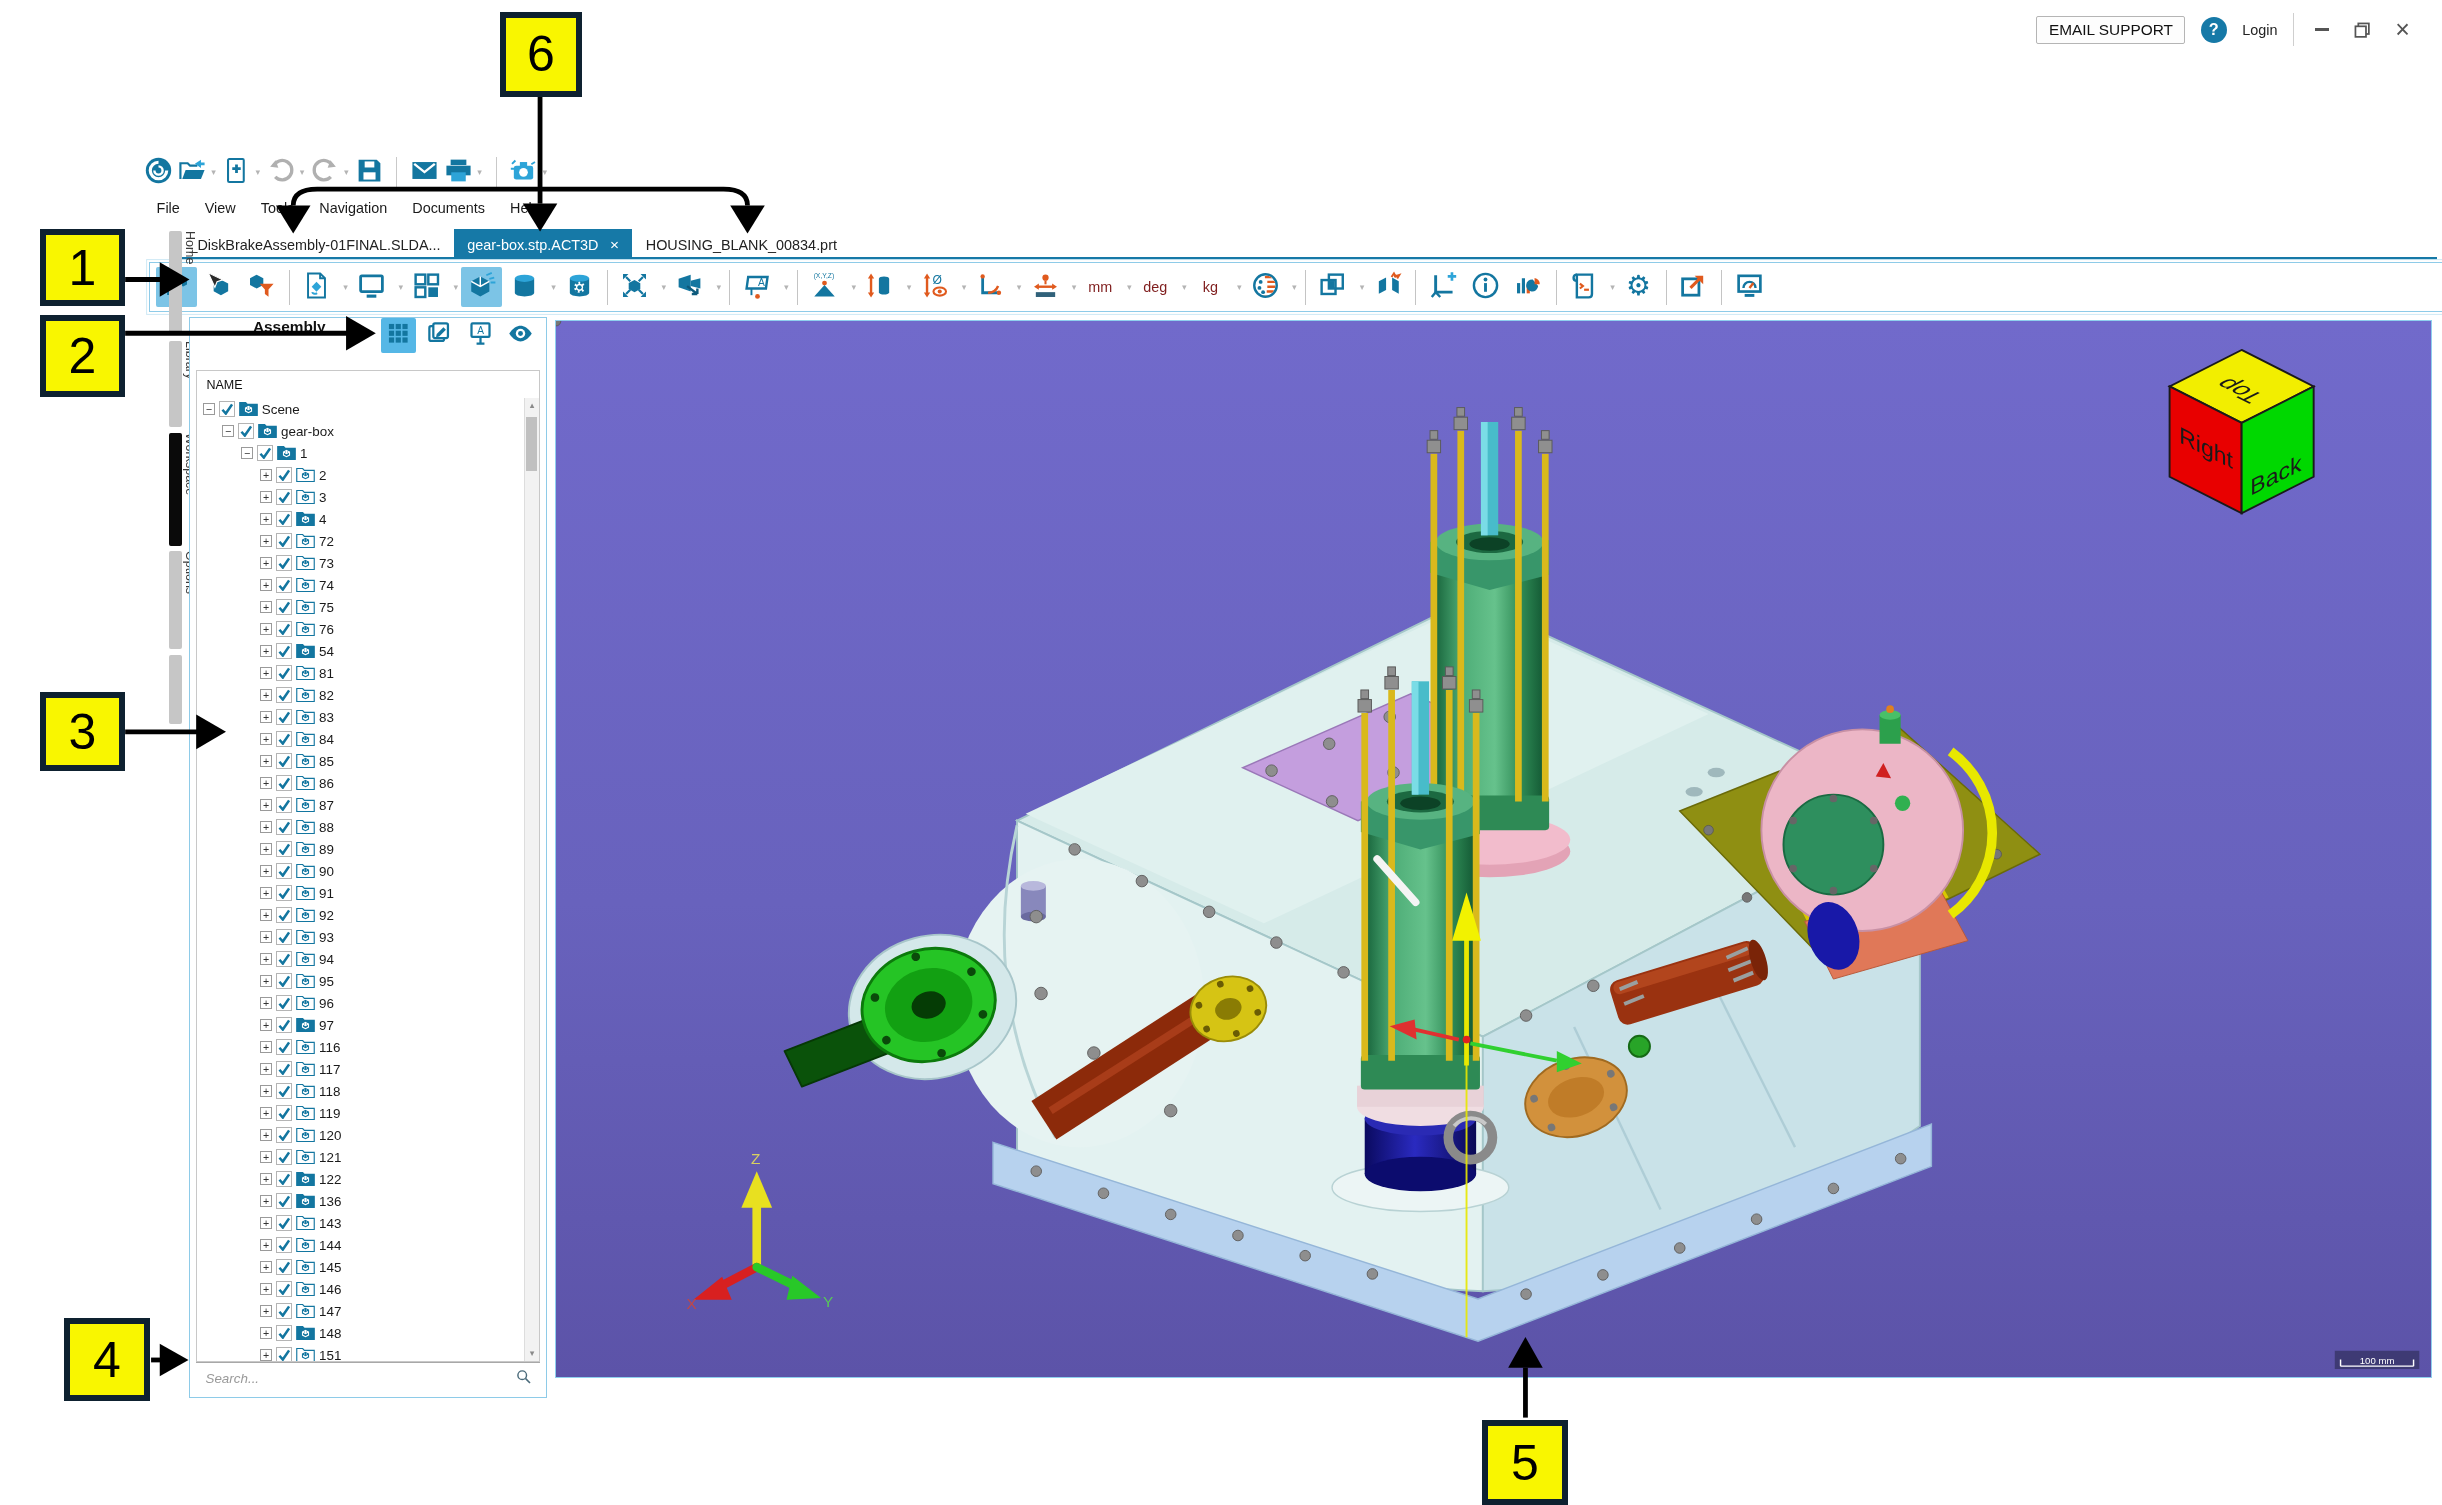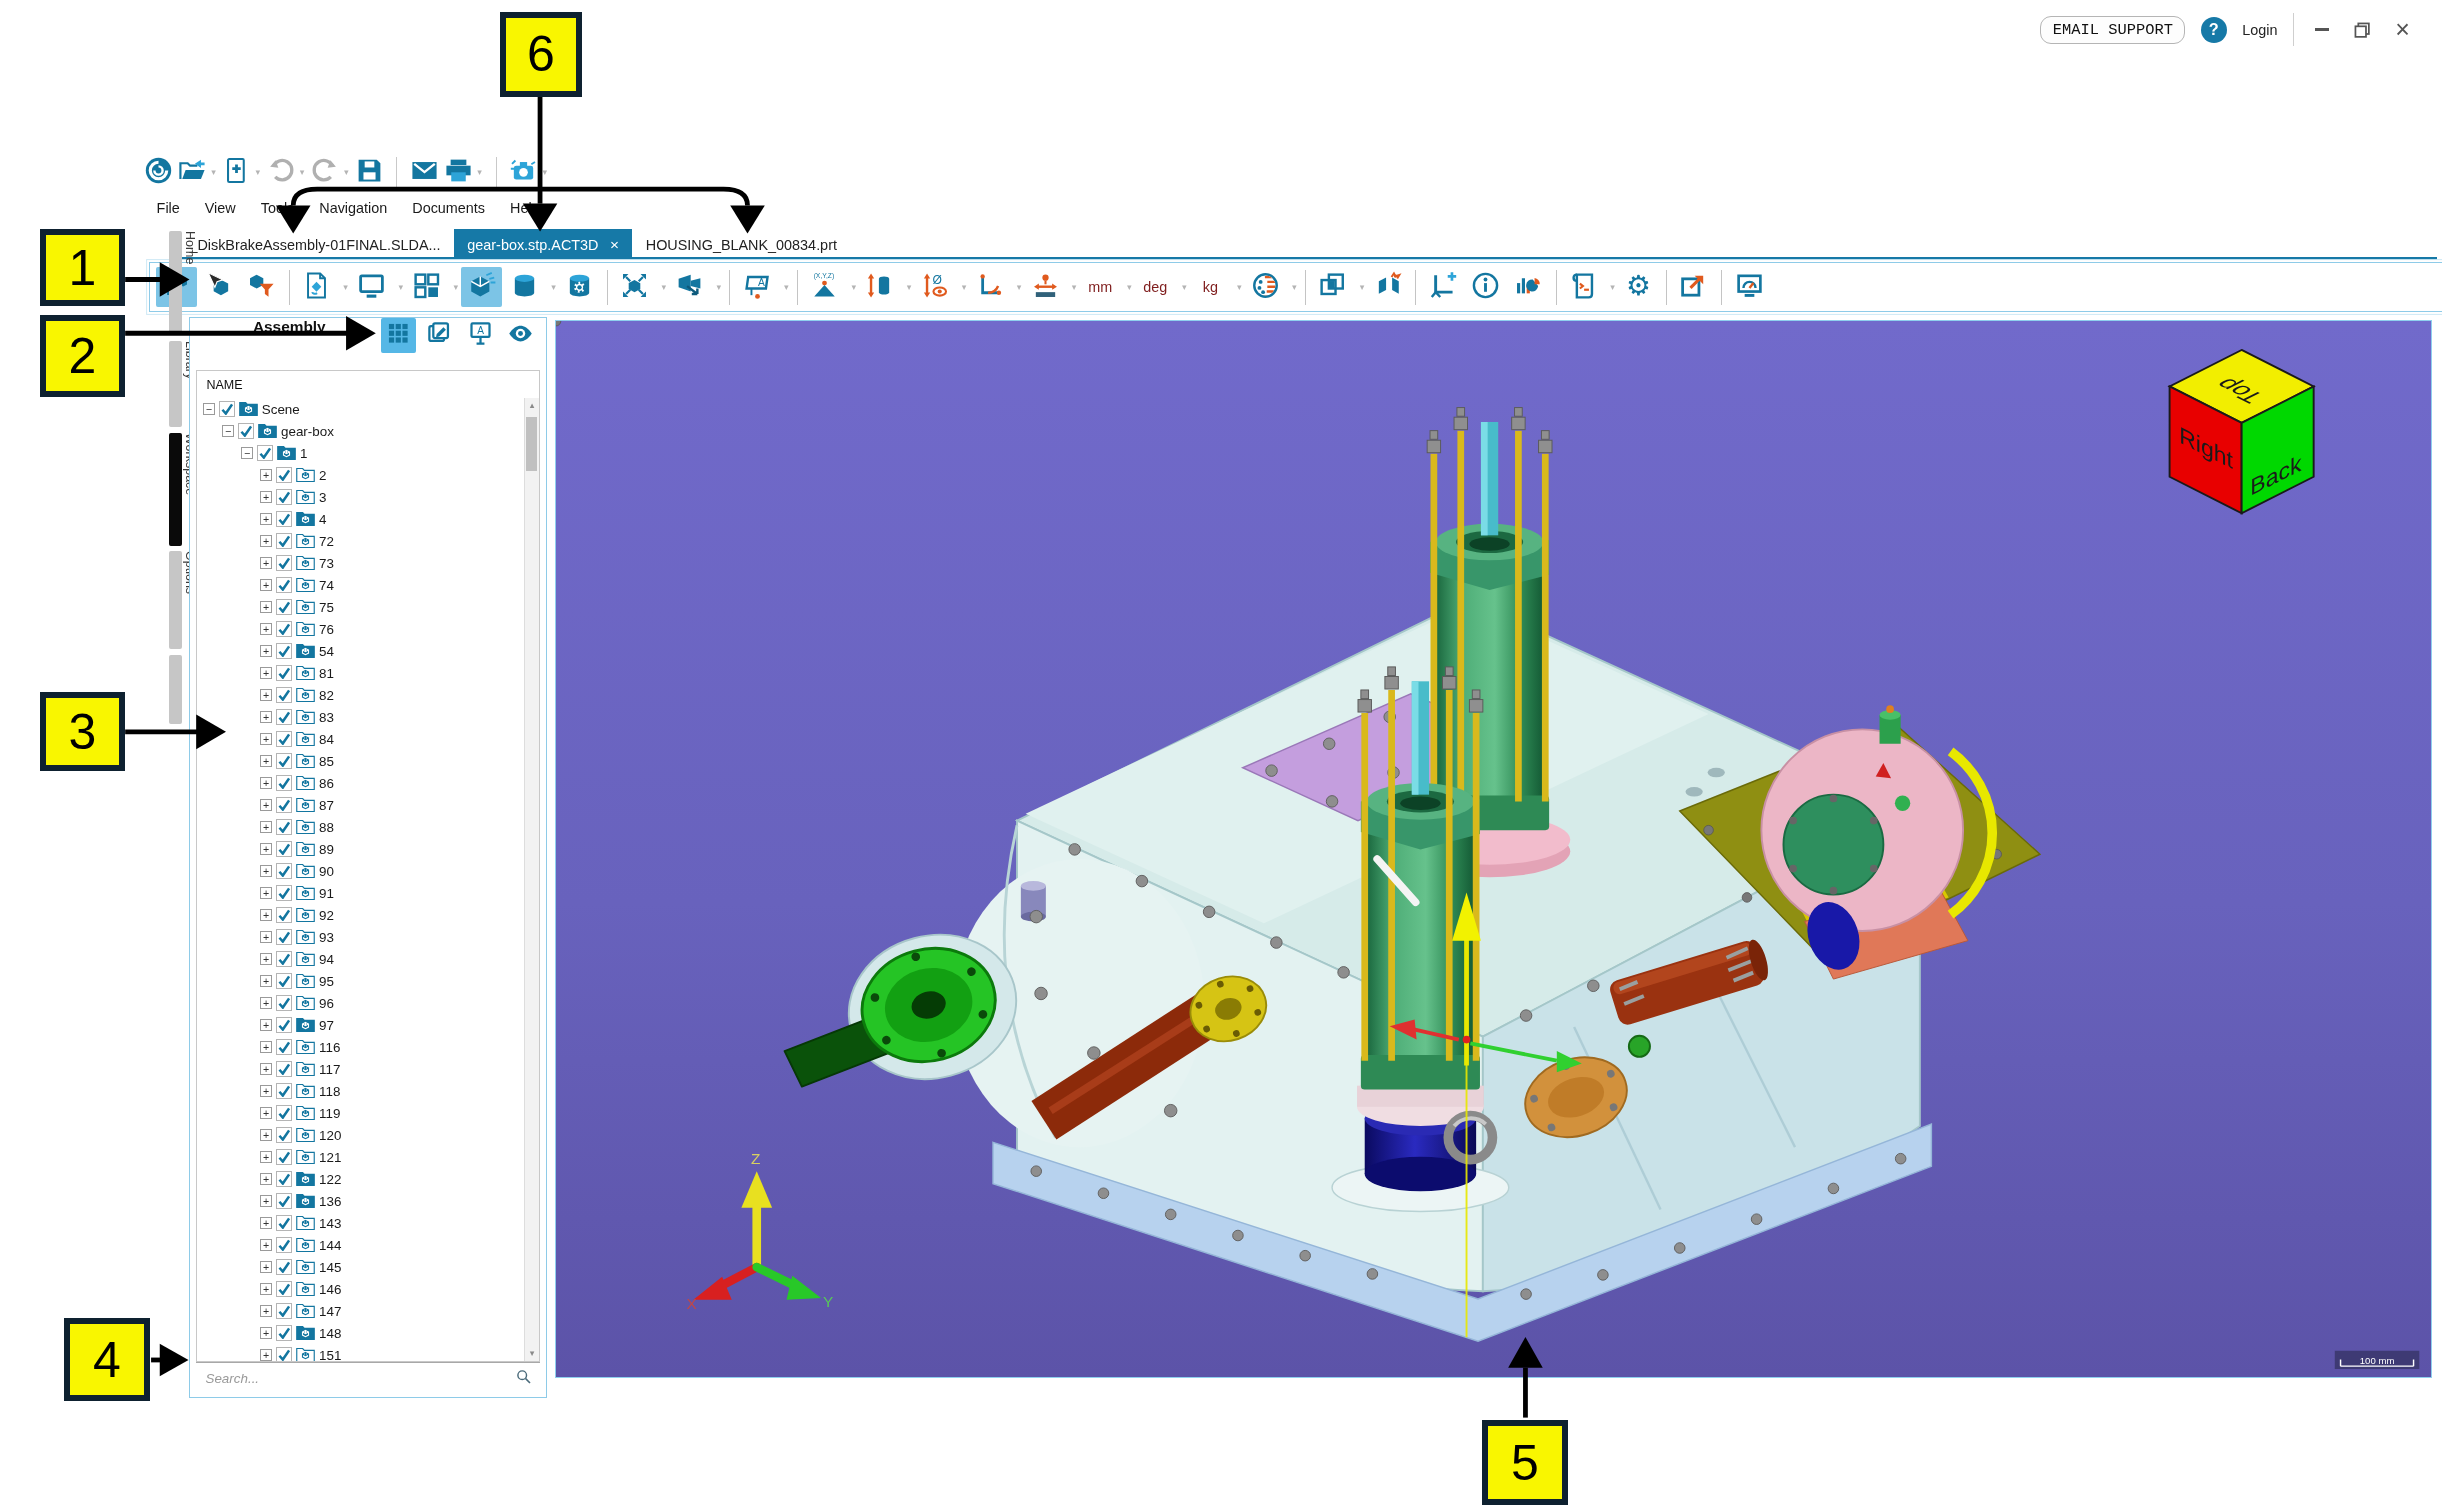--- a/index.html
+++ b/index.html
@@ -4,21 +4,21 @@
 <style>
   html,body{margin:0;padding:0;}
   body{width:2442px;height:1505px;position:relative;background:#ffffff;
        font-family:"Liberation Sans",sans-serif;overflow:hidden;color:#222;}
   .abs{position:absolute;}
 
   
   #titlebar{left:0;top:140;width:2442px;height:58px;}
   #app-title{left:0;top:13.4px;width:100%;text-align:center;font-size:18px;color:#3c3c3c;}
   #win-right{right:27px;top:13.4px;display:flex;align-items:center;gap:15.4px;}
-  #email-support{border:1px solid #b5b5b5;border-radius:11px;padding:3.8px 11.5px;font-size:15.4px;color:#111;background:#fdfdfd;font-family:Liberation Mono, monospace;}
+  #email-support{border:1px solid #b5b5b5;border-radius:2px;padding:3.8px 11.5px;font-size:15.4px;color:#111;background:#fdfdfd;}
   #help-circle{width:26px;height:26px;border-radius:50%;background:#1679a7;color:#fff;font-weight:bold;
                font-size:16.3px;display:flex;align-items:center;justify-content:center;}
   #login-label{font-size:14.4px;color:#222;}
   .winsep{width:1px;height:33px;background:#cfcfcf;}
   .winbtn{display:flex;align-items:center;justify-content:center;width:25px;height:25px;color:#555;}
   #min-glyph{width:14.4px;height:2.9px;background:#555;}
   #close-glyph{font-size:25px;line-height:25px;color:#555;}
 
   
   #quickbar{left:144px;top:152px;height:40px;display:flex;align-items:center;gap:4.8px;}

